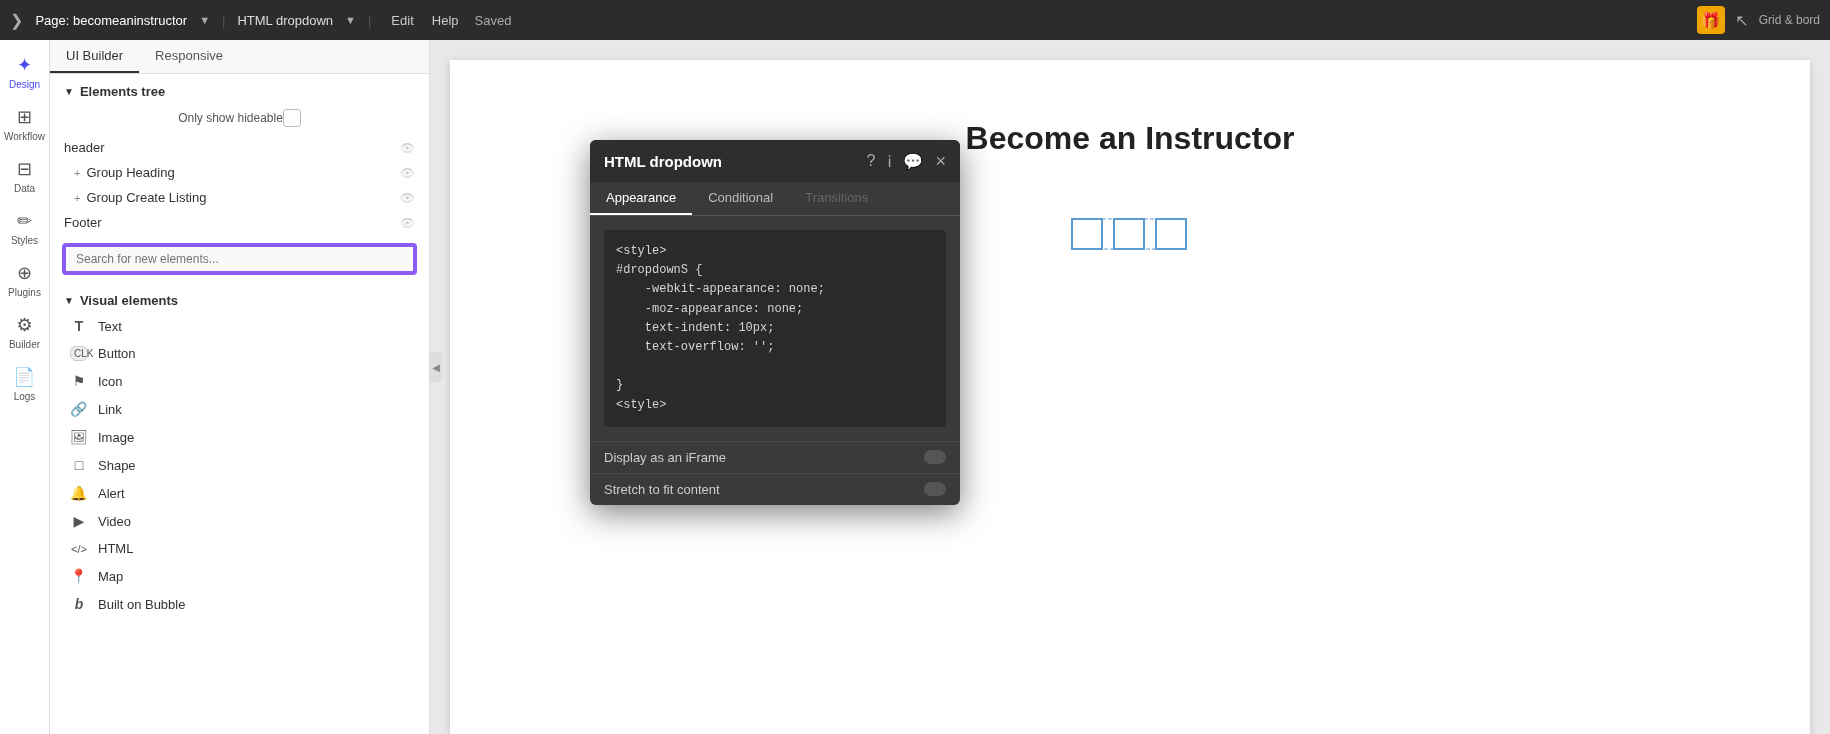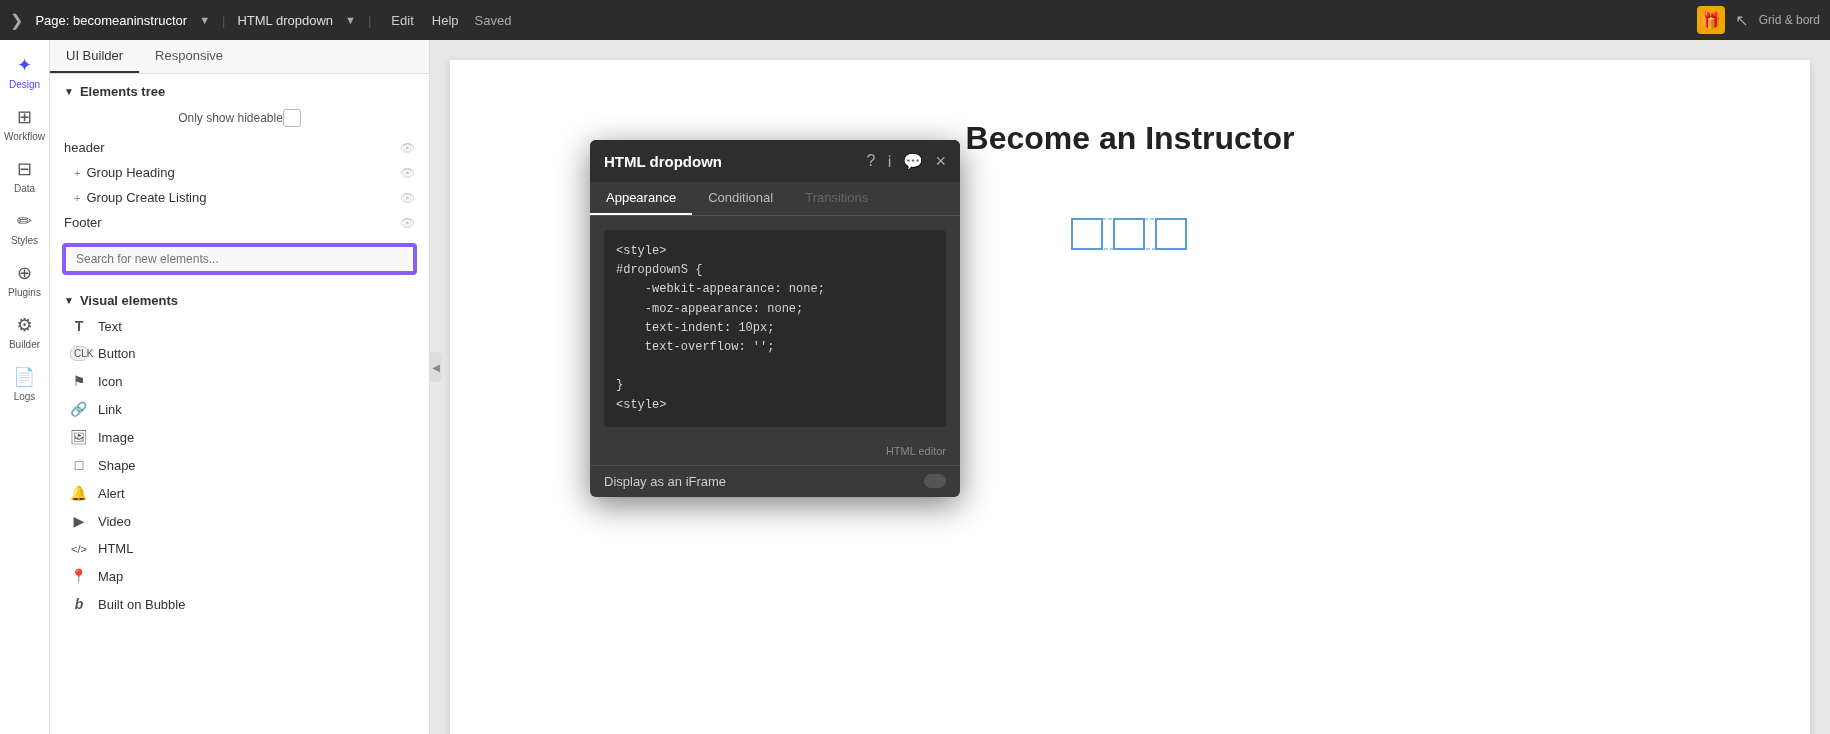--- a/index.html
+++ b/index.html
@@ -345,19 +345,22 @@
       <div class="code-area">&lt;style&gt;
 #dropdownS {
     -webkit-appearance: none;
     -moz-appearance: none;
     text-indent: 10px;
     text-overflow: '';
 
 }
 &lt;style&gt;</div>
     </div>
-    <div class="modal-footer-label">HTML editor</div>
     <div class="modal-option">
       <span>Display as an iFrame</span>
       <div class="option-toggle"></div>
     </div>
+    <div class="modal-option">
+      <span>Stretch to fit content</span>
+      <div class="option-toggle"></div>
+    </div>
   </div>
 </div>
 
 </body></html>

